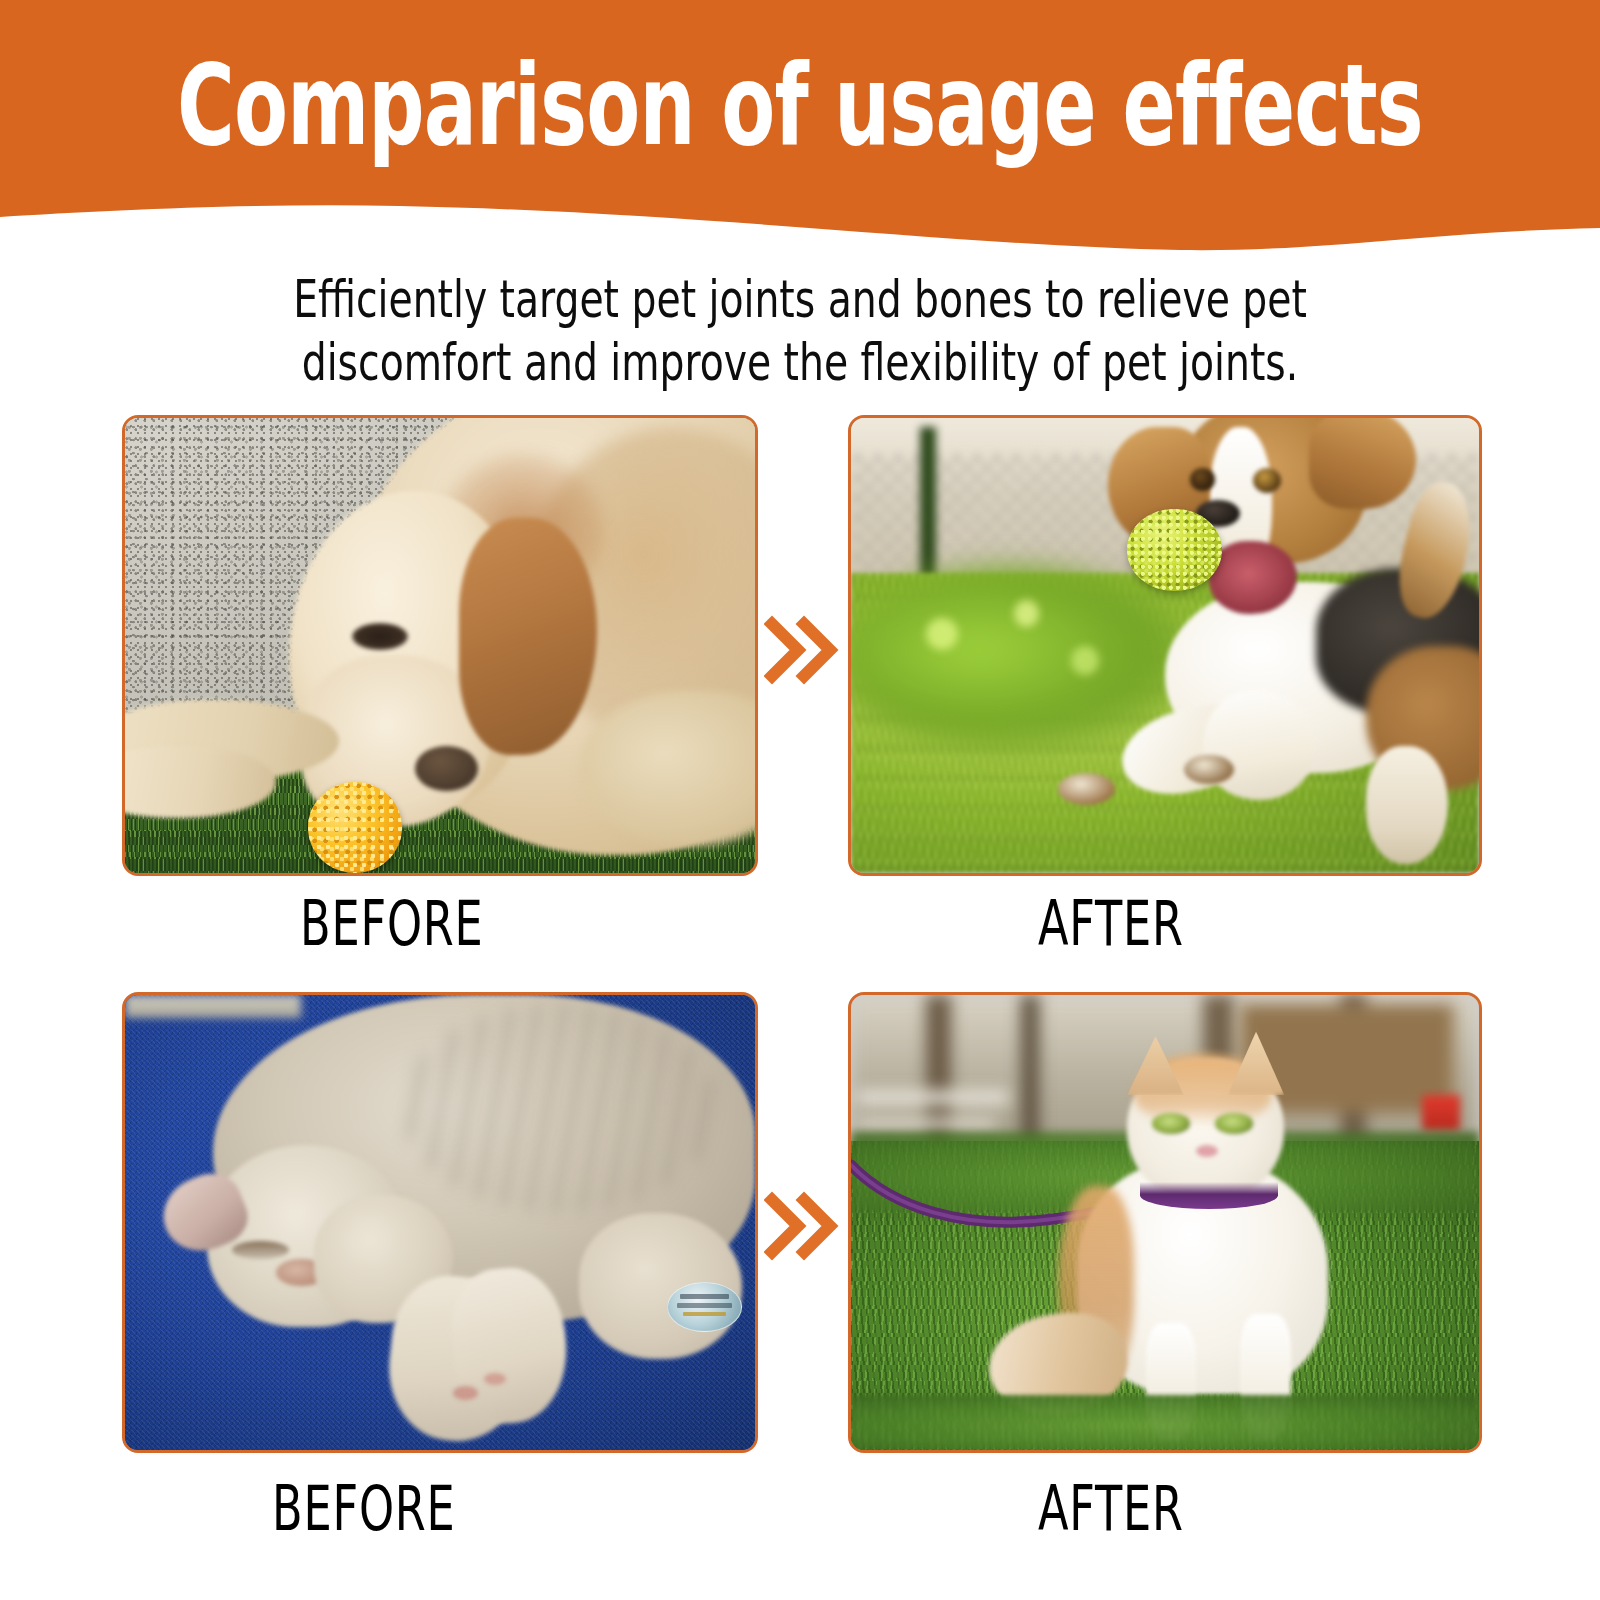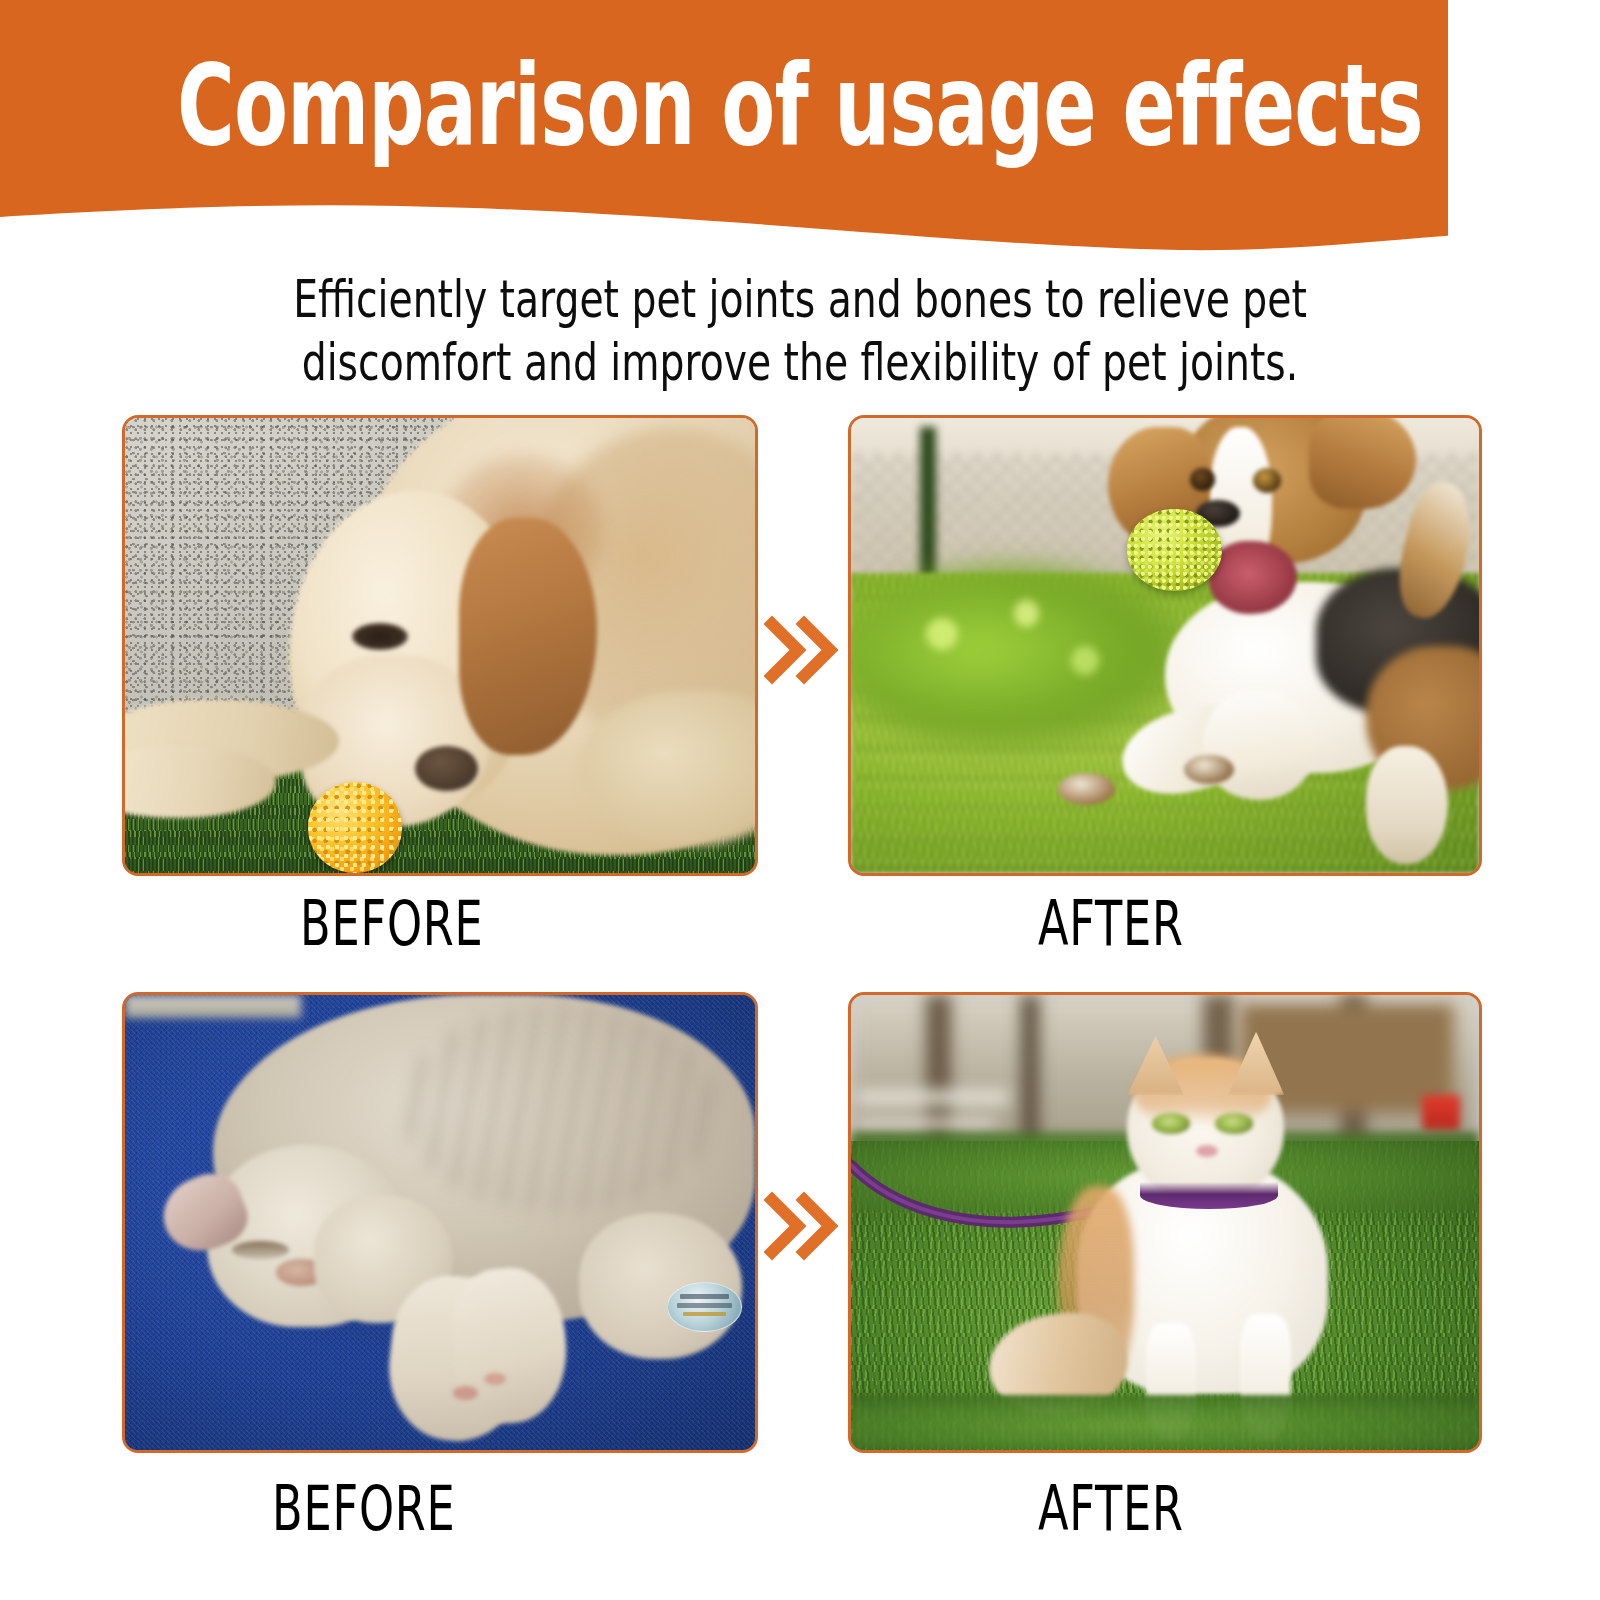--- a/index.html
+++ b/index.html
@@ -12,21 +12,21 @@
     height: 1600px;
     position: relative;
     overflow: hidden;
     font-family: "Liberation Sans", sans-serif;
   }
 
   
   .banner {
     position: absolute;
     left: 0; top: 0;
-    width: 1448px;
+    width: 1600px;
     height: 270px;
     overflow: hidden;
   }
   .banner-svg { position: absolute; left: 0; top: 0; }
   .banner-title {
     position: absolute;
     left: 0; top: 46px;
     width: 1600px;
     text-align: center;
     color: #ffffff;

